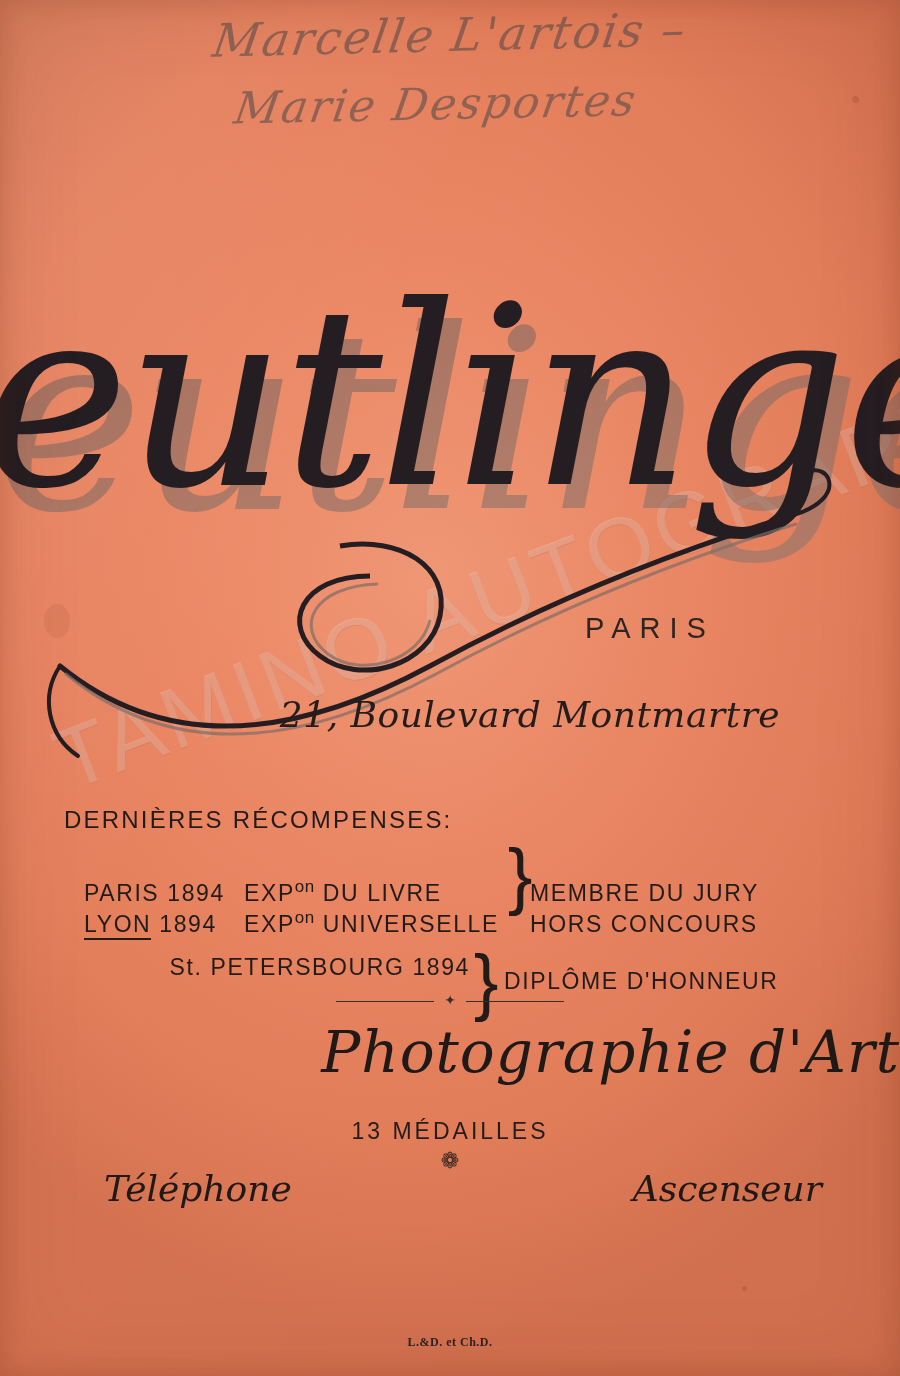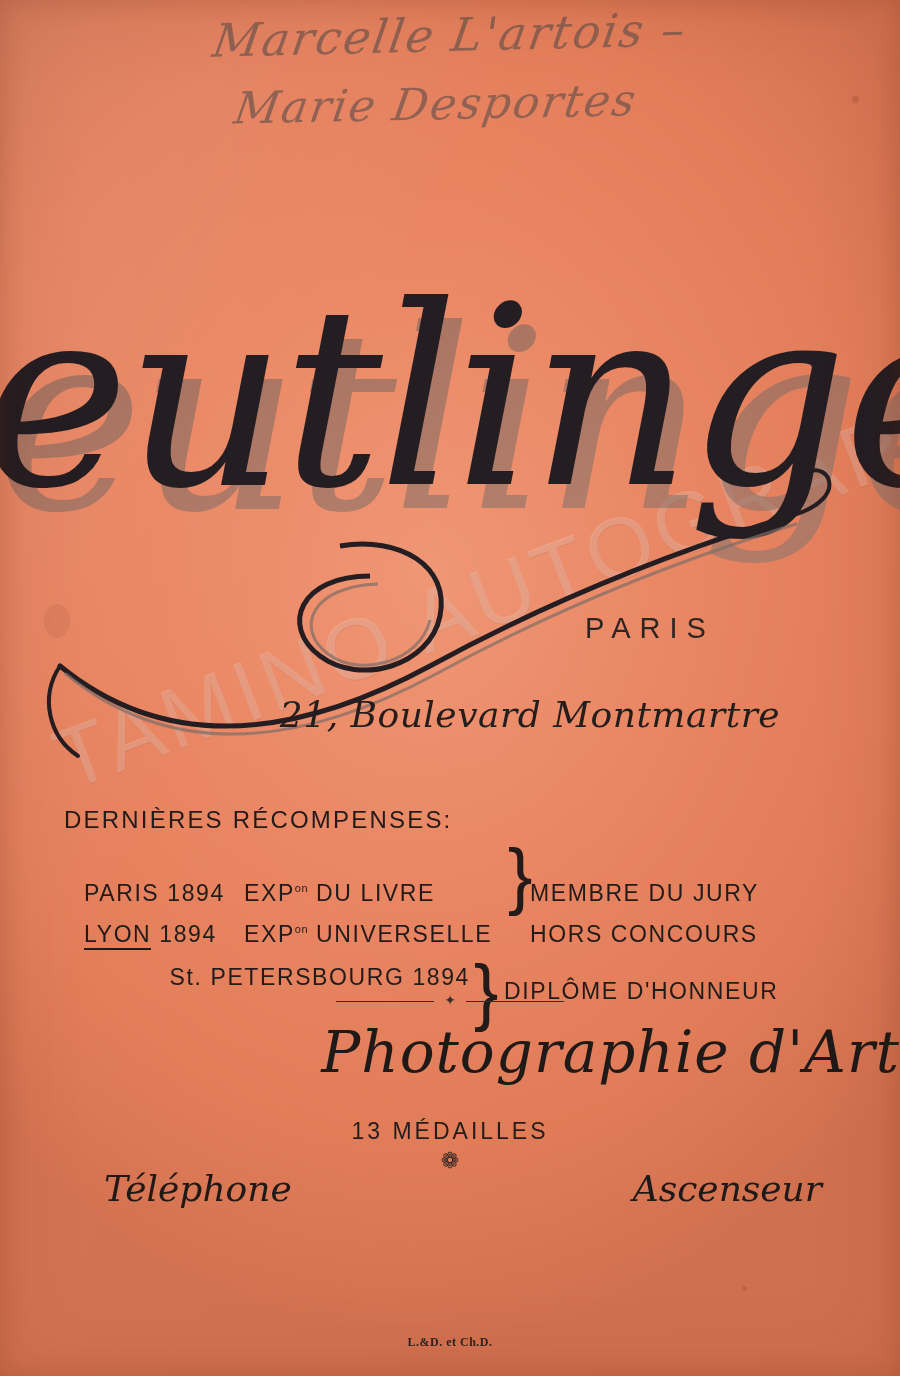--- a/index.html
+++ b/index.html
@@ -125,28 +125,28 @@
   }
   .awards-title {
     margin-left: 64px;
     font-size: 24px;
     letter-spacing: 2.2px;
   }
   .awards-grid {
     margin: 14px 0 0 84px;
     display: grid;
     grid-template-columns: 160px 268px 18px 250px;
-    row-gap: 14px;
+    row-gap: 1px;
     font-size: 23px;
     letter-spacing: 1.6px;
     align-items: baseline;
   }
   .city { white-space: nowrap; }
   .city u { text-decoration: none; border-bottom: 2px solid #221b19; padding-bottom: 1px;}
-  .exp sup { font-size: 11px; letter-spacing: 0.5px; margin-top: 36px; }
+  .exp sup { font-size: 17px; letter-spacing: 0.5px; margin-top: 36px; }
   .brace-tall {
     grid-row: span 2;
     font-size: 74px;
     line-height: 0.75;
     display: flex;
     align-items: center;
     justify-content: center;
     font-weight: 300;
   }
   .awards-grid2 {

